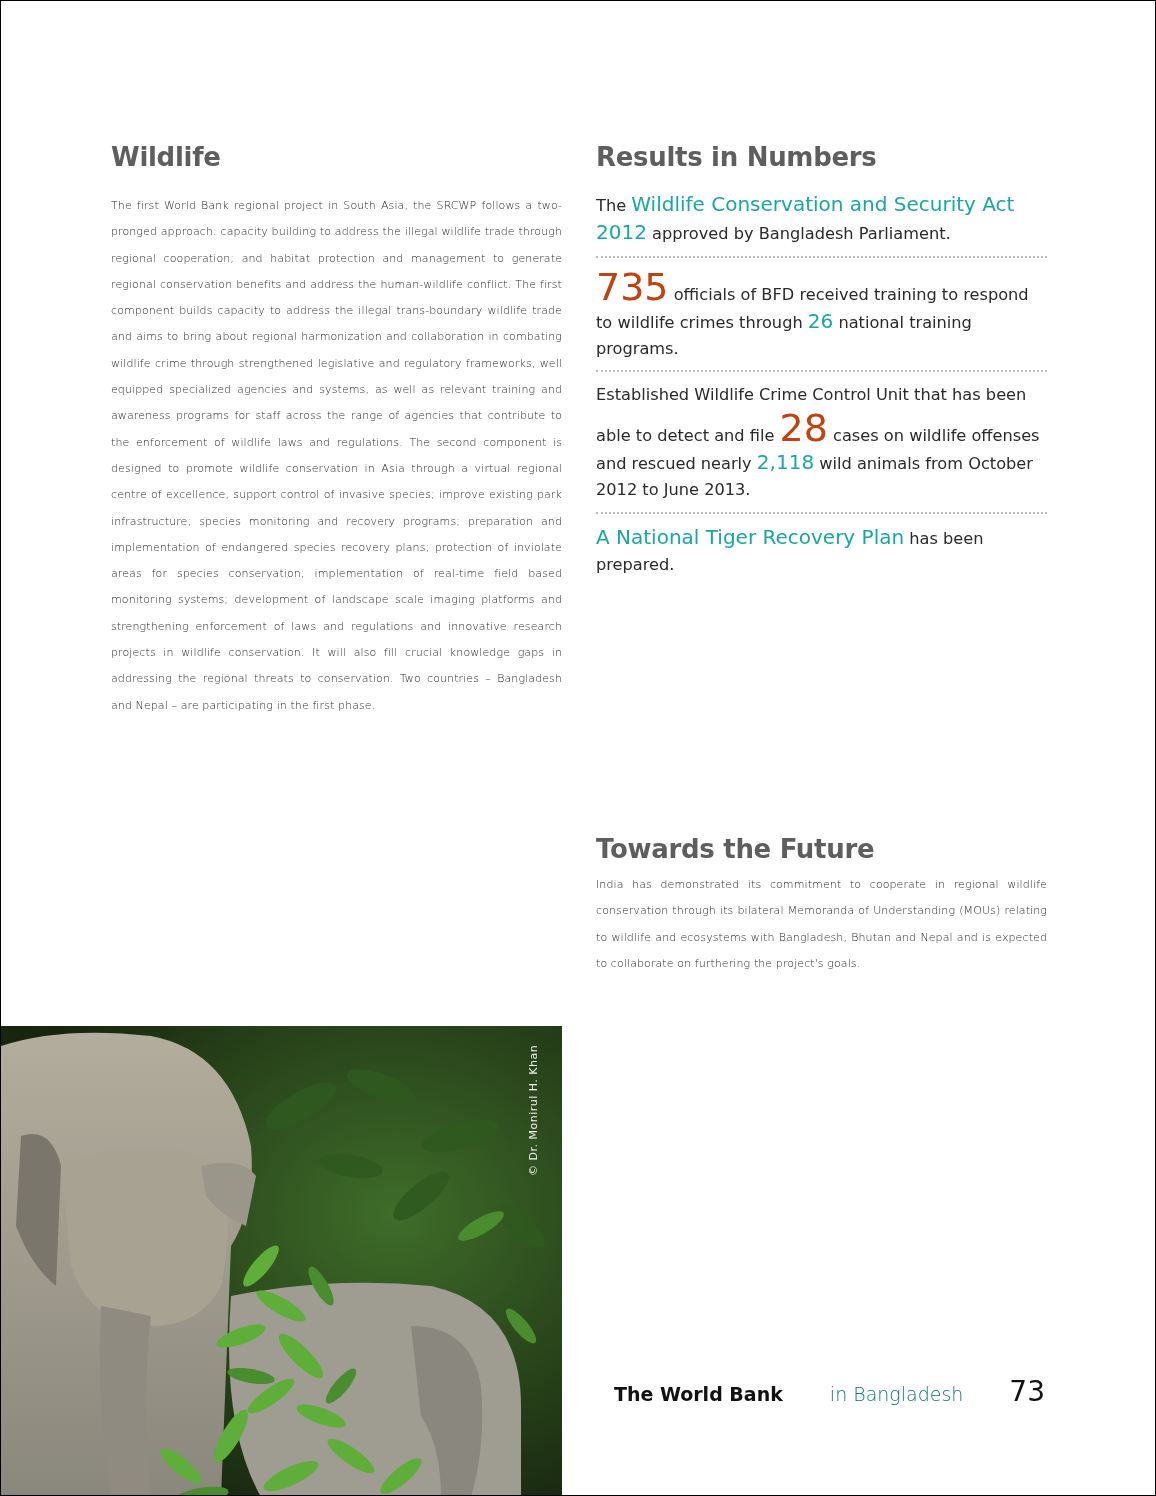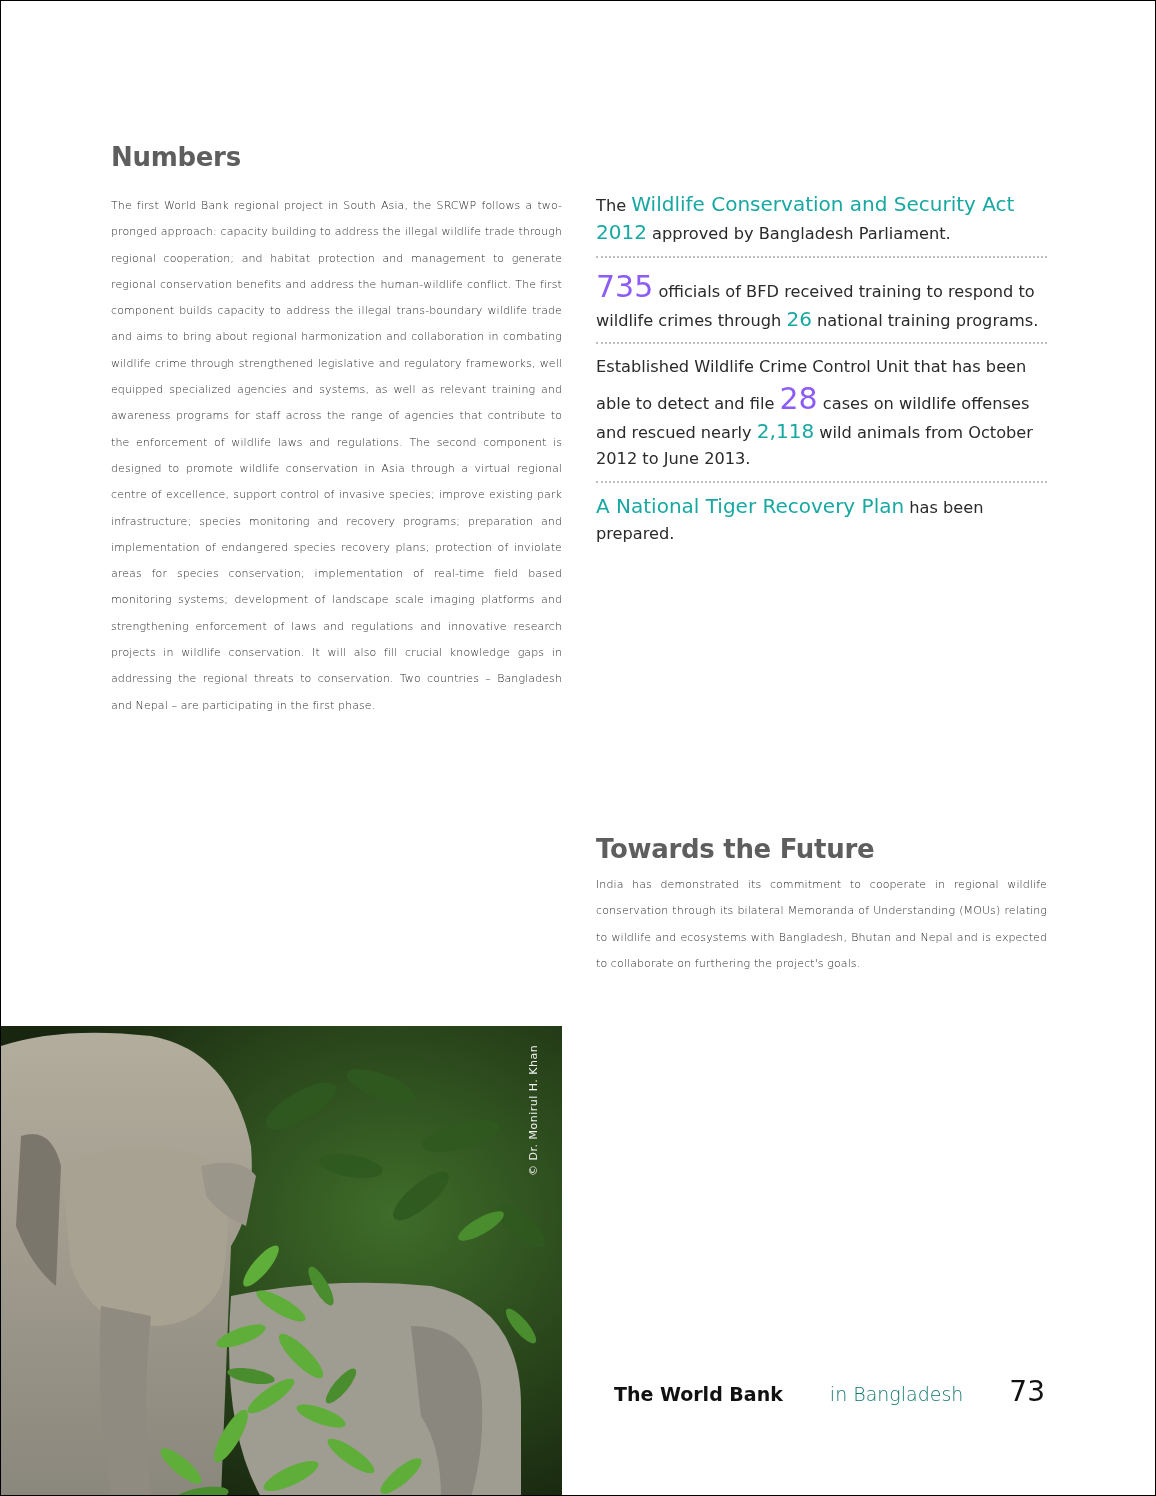--- a/index.html
+++ b/index.html
@@ -53,21 +53,21 @@
       font-size: 16.2px;
       line-height: 26.3px;
       color: #2a2a2a;
       padding: 2px 0 8px 0;
       border-bottom: 2px dotted #bdbdbd;
       margin-bottom: 8px;
     }
     .result-item:last-child { border-bottom: none; }
     .hl { color: #17a8a2; font-weight: normal; }
     .hl-mid { color: #17a8a2; font-size: 20px; }
-    .hl-big { color: #8b5cf6; font-size: 30px; line-height: 38px; }
+    .hl-big { color: #c2410c; font-size: 38px; line-height: 38px; }
     .hl-xl { color: #17a8a2; font-size: 40px; line-height: 38px; }
 
     .photo {
       position: absolute;
       left: 0;
       top: 1025px;
       width: 561px;
       height: 471px;
       overflow: hidden;
       background: #1f2f18;
@@ -96,23 +96,24 @@
     .footer-brand { font-size: 19px; color: #111; }
     .footer-brand b { font-weight: bold; }
     .footer-brand span { font-weight: 300; color: #0f766e; margin-left: 41px; }
     .page-number { font-size: 28px; color: #111; font-weight: normal; }
   </style>
 </head>
 <body>
 
 <div class="page">
 
-  <h2 class="heading" id="h-approach">Numbers</h2>
+  <h2 class="heading" id="h-approach">Wildlife</h2>
   <p class="body-text" id="approach-text">The first World Bank regional project in South Asia, the SRCWP follows a two-pronged approach: capacity building to address the illegal wildlife trade through regional cooperation; and habitat protection and management to generate regional conservation benefits and address the human-wildlife conflict. The first component builds capacity to address the illegal trans-boundary wildlife trade and aims to bring about regional harmonization and collaboration in combating wildlife crime through strengthened legislative and regulatory frameworks, well equipped specialized agencies and systems, as well as relevant training and awareness programs for staff across the range of agencies that contribute to the enforcement of wildlife laws and regulations.  The second component is designed to promote wildlife conservation in Asia through a virtual regional centre of excellence, support control of invasive species; improve existing park infrastructure; species monitoring and recovery programs; preparation and implementation of endangered species recovery plans; protection of inviolate areas for species conservation; implementation of real-time field based monitoring systems; development of landscape scale imaging platforms and strengthening enforcement of laws and regulations and innovative research projects in wildlife conservation.  It will also fill crucial knowledge gaps in addressing the regional threats to conservation. Two countries – Bangladesh and Nepal – are participating in the first phase.</p>
 
+  <h2 class="heading" id="h-results">Results in Numbers</h2>
 
   <div class="results">
     <div class="result-item">
       <span>The </span><span class="hl hl-mid">Wildlife Conservation and Security Act 2012</span><span> approved by Bangladesh Parliament.</span>
     </div>
     <div class="result-item">
       <span class="hl hl-big">735</span><span> officials of BFD received training to respond to wildlife crimes through </span><span class="hl hl-mid">26</span><span> national training programs.</span>
     </div>
     <div class="result-item">
       <span>Established Wildlife Crime Control Unit that has been able to detect and file </span><span class="hl hl-big">28</span><span> cases on wildlife offenses and rescued nearly </span><span class="hl hl-mid">2,118</span><span> wild animals from October 2012 to June 2013.</span>

